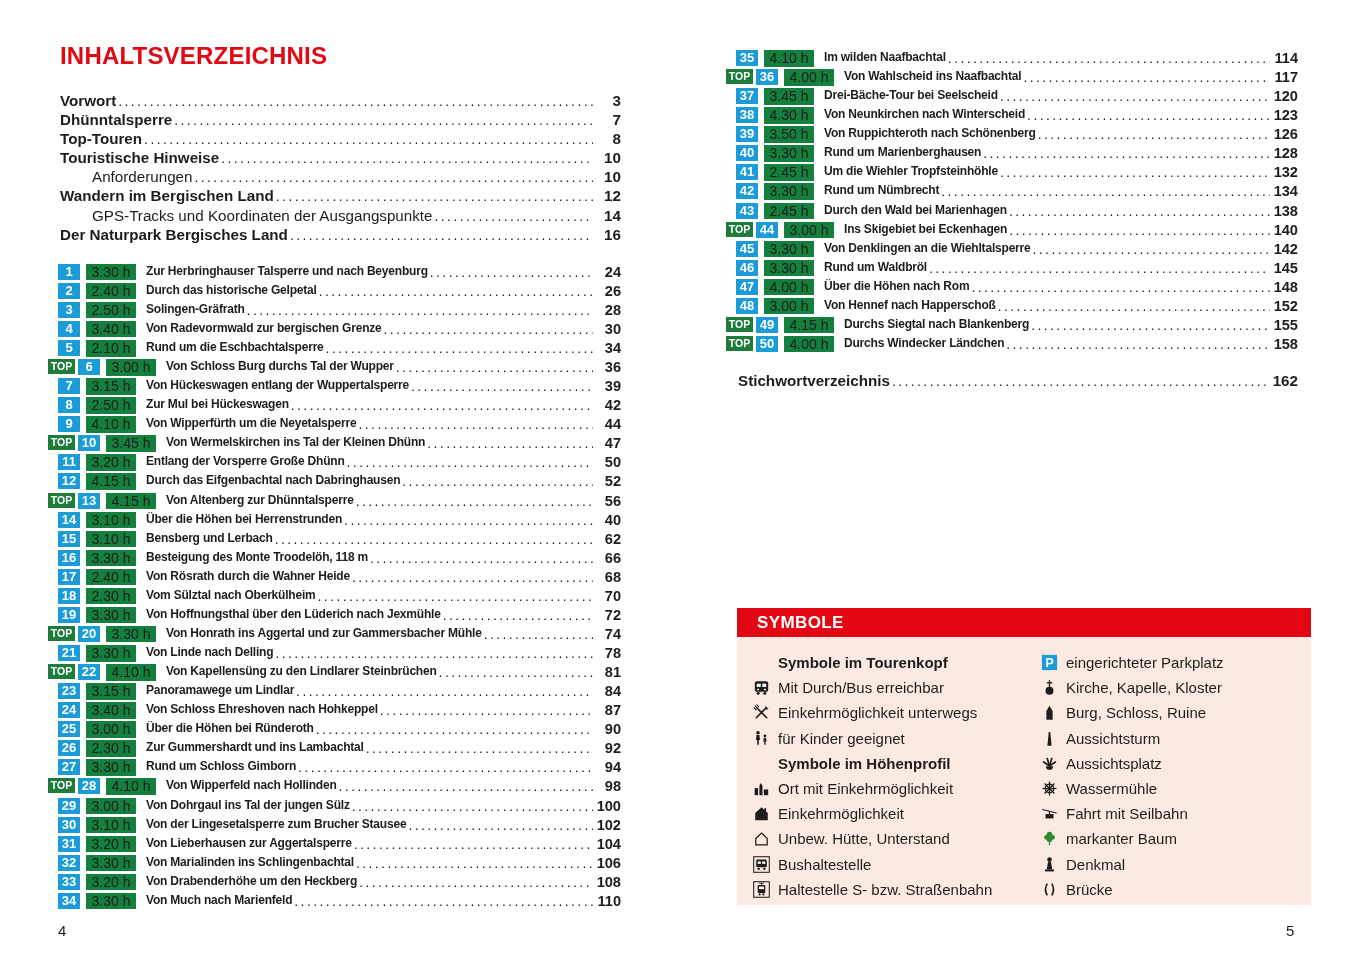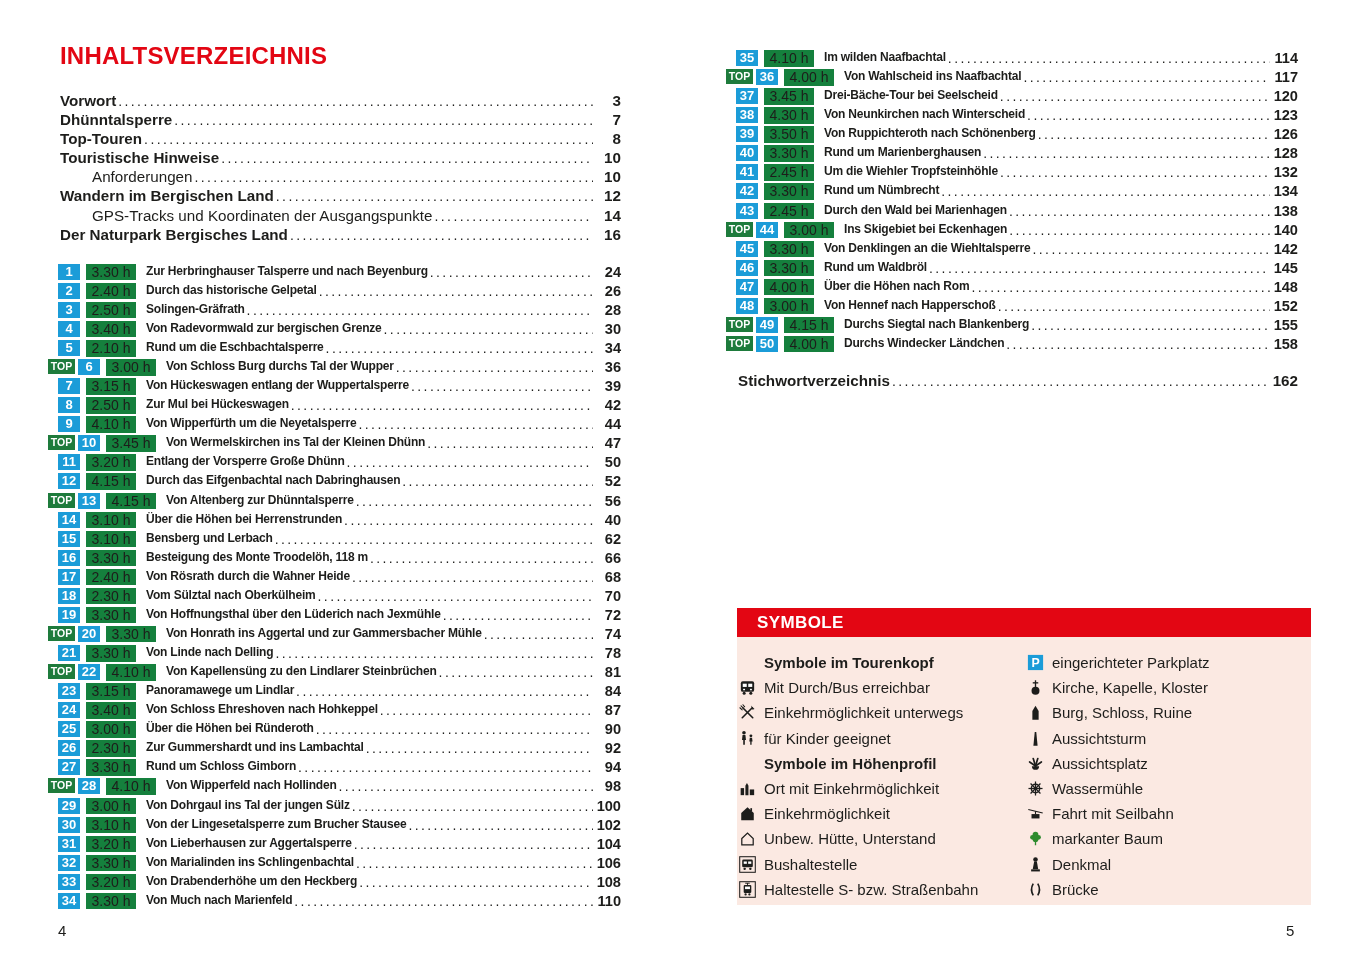--- a/index.html
+++ b/index.html
@@ -40,21 +40,21 @@
   .i-page { font-size:15.2px; }
 
   .index-row { margin-left:32px; margin-top:17px; }
   .index-row .i-label { font-size:15.2px; }
 
   
   #symbols-panel { left:737px; top:608px; width:574px; height:297px; }
   .sym-header { height:29px; line-height:29px; background:#e30613; color:#fff;
     font-size:17px; font-weight:bold; padding-left:20px; letter-spacing:0.4px; }
   .sym-body { height:268px; background:#fbe9e2; display:grid;
-    grid-template-columns:288px 1fr; padding:13px 0 0 0; }
+    grid-template-columns:288px 1fr; padding:13px 0 0 14px; }
   .s-row { display:flex; align-items:center; height:25.2px; font-size:15px; }
   .s-icon { width:20px; height:20px; margin-right:7px; flex:none; display:flex;
     align-items:center; justify-content:center; }
   .s-icon svg { width:19px; height:19px; }
   .s-label { white-space:nowrap; }
   .s-label.hdr { font-weight:bold; }
 
   .folio { position:absolute; font-size:15px; }
   #folio-left  { left:58px;   top:922px; }
   #folio-right { left:1286px; top:922px; }

